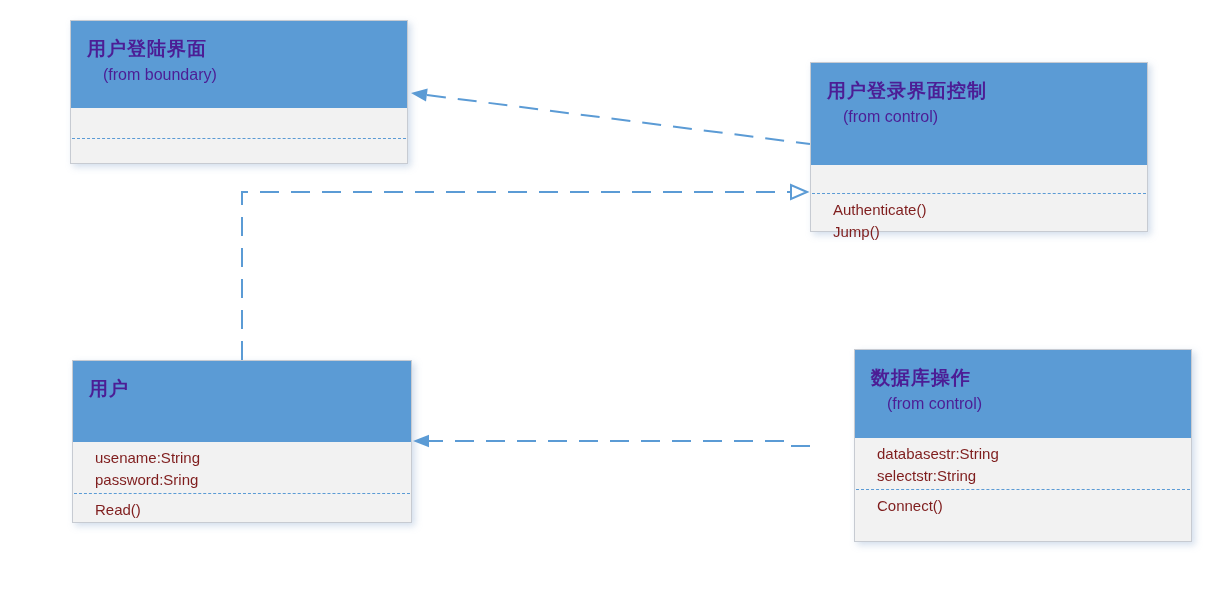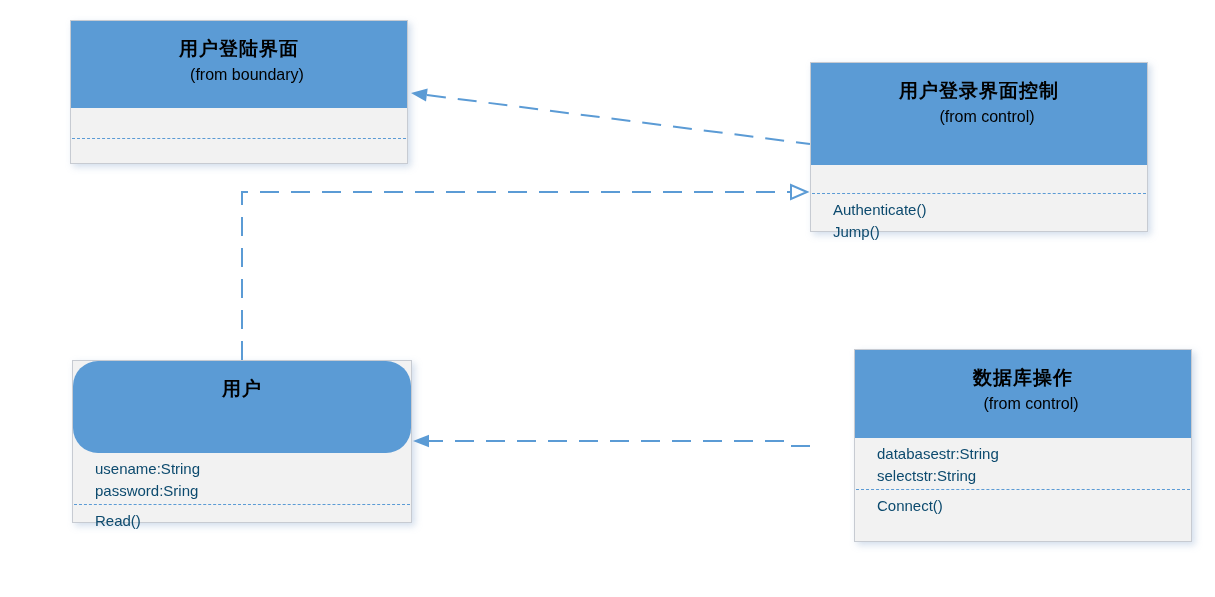--- a/index.html
+++ b/index.html
@@ -43,25 +43,24 @@
     position: absolute;
     background: #f2f2f2;
     border: 1px solid #c7cbd2;
     box-shadow: 3px 3px 7px rgba(130, 160, 200, 0.35);
     box-sizing: border-box;
     display: flex;
     flex-direction: column;
   }
   .class-header {
     background: #5b9bd5;
-    color: #000000;
+    color: #4c1d95;
     padding: 14px 16px 10px 16px;
     box-sizing: border-box;
     flex: 0 0 auto;
-    text-align: center;
   }
   .class-title {
     font-size: 19px;
     font-weight: bold;
     line-height: 28px;
     letter-spacing: 1px;
   }
   .class-stereotype {
     font-size: 16px;
     font-weight: normal;
@@ -76,21 +75,21 @@
   .compartment {
     box-sizing: border-box;
     padding: 5px 0 2px 0;
   }
   .compartment.grow {
     flex: 1 1 auto;
   }
   .member-line {
     font-size: 15px;
     line-height: 22px;
-    color: #0c4a6e;
+    color: #7f1d1d;
     padding-left: 22px;
     white-space: nowrap;
   }
   .divider {
     border-top: 1px dashed #5b9bd5;
     margin: 0 1px;
     height: 0;
     flex: 0 0 auto;
   }
 </style>
@@ -138,21 +137,21 @@
       <div class="compartment" style="height:28px;"></div>
       <div class="divider"></div>
       <div class="compartment grow">
         <div class="member-line">Authenticate()</div>
         <div class="member-line">Jump()</div>
       </div>
     </div>
   </div>
 
   <div class="class-box" style="left:72px; top:360px; width:340px; height:163px;">
-    <div class="class-header" style="height:92px;border-radius:25px;">
+    <div class="class-header" style="height:81px;">
       <div class="class-title">用户</div>
     </div>
     <div class="class-body">
       <div class="compartment">
         <div class="member-line">usename:String</div>
         <div class="member-line">password:Sring</div>
       </div>
       <div class="divider"></div>
       <div class="compartment grow">
         <div class="member-line">Read()</div>

